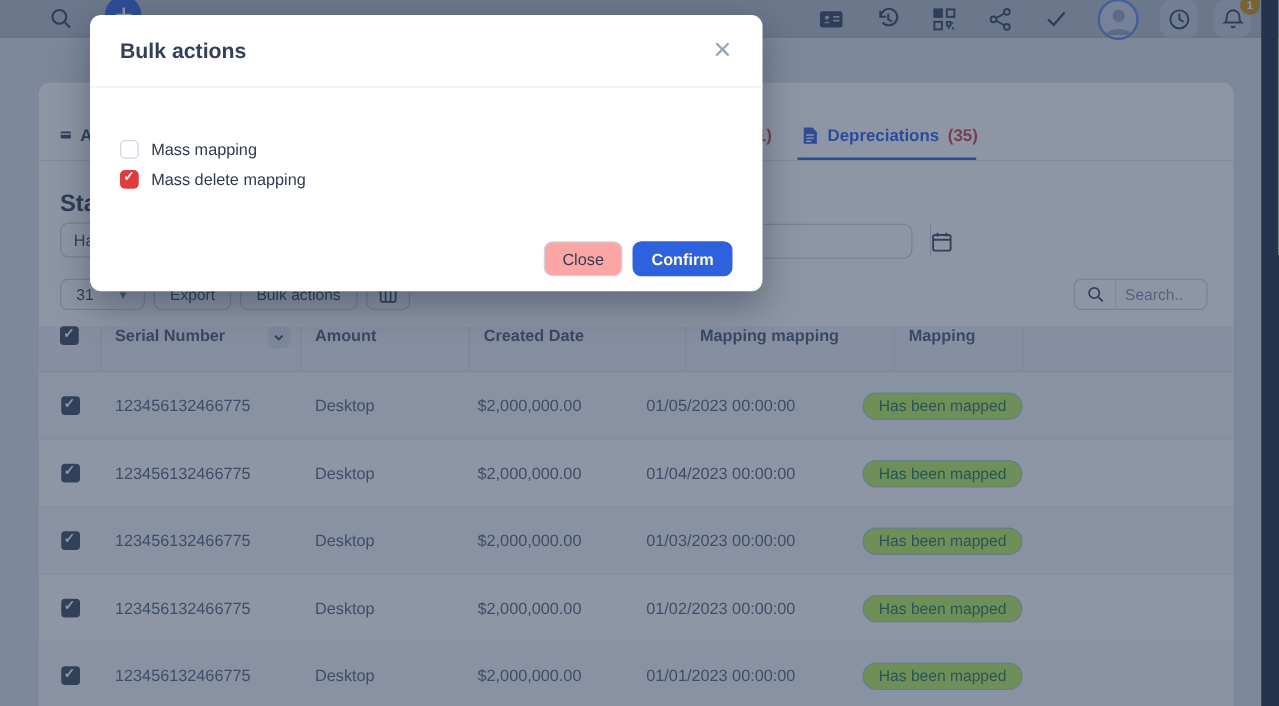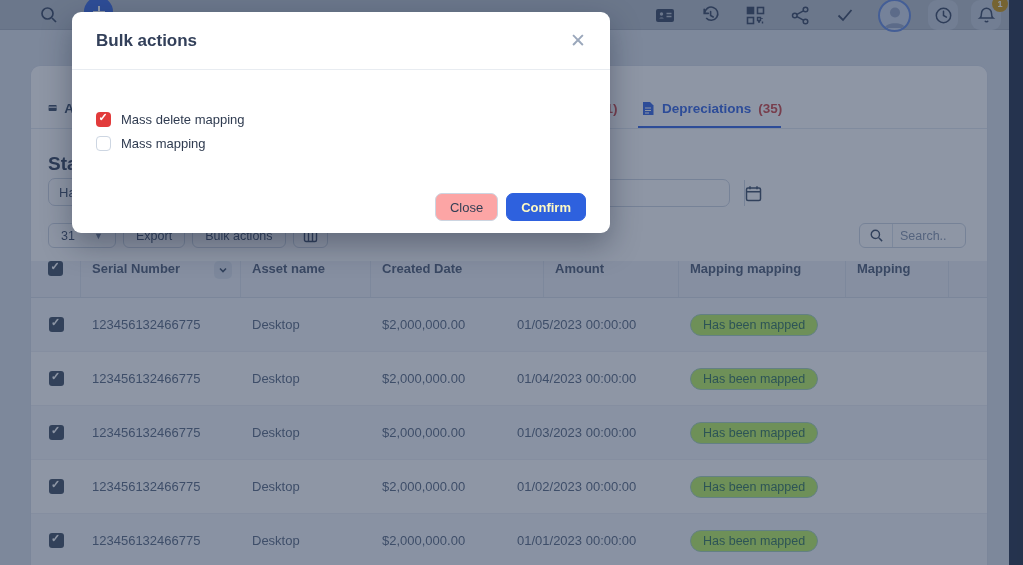--- a/index.html
+++ b/index.html
@@ -237,23 +237,22 @@
             <span class="cbx"></span>
           </div>
         <div class="th c-serial">
           <span>Serial Number</span>
           <span class="chev-btn">
             <svg width="10" height="10" viewBox="0 0 10 10" fill="none" stroke="currentColor" stroke-width="1.6">
                 <path d="M2 3.5l3 3 3-3"></path>
               </svg>
           </span>
         </div>
-        <div class="th c-asset">Asset name</div>
+        <div class="th c-amount">Amount</div>
         <div class="th c-created">Created Date</div>
-        <div class="th c-amount">Amount</div>
         <div class="th c-status">Mapping mapping</div>
         <div class="th c-map">Mapping</div>
         <div class="th c-rest"></div>
       </div>
 
       <div class="tr">
         <div class="td c-cb">
             <span class="cbx"></span>
           </div>
         <div class="td c-serial">123456132466775</div>
@@ -329,26 +328,26 @@
 
   <div class="overlay"></div>
 
   <div class="modal">
     <div class="m-head">
       <div class="m-title">Bulk actions</div>
       <div class="m-close">✕</div>
     </div>
     <div class="m-body">
       <div class="opt">
+        <span class="mcb unchecked"></span>
+        <span>Mass mapping</span>
+      </div>
+      <div class="opt">
         <span class="mcb checked"></span>
         <span>Mass delete mapping</span>
-      </div>
-      <div class="opt">
-        <span class="mcb unchecked"></span>
-        <span>Mass mapping</span>
       </div>
     </div>
     <div class="m-foot">
       <button class="btn btn-close">Close</button>
       <button class="btn btn-confirm">Confirm</button>
     </div>
   </div>
 
 </div>
 

